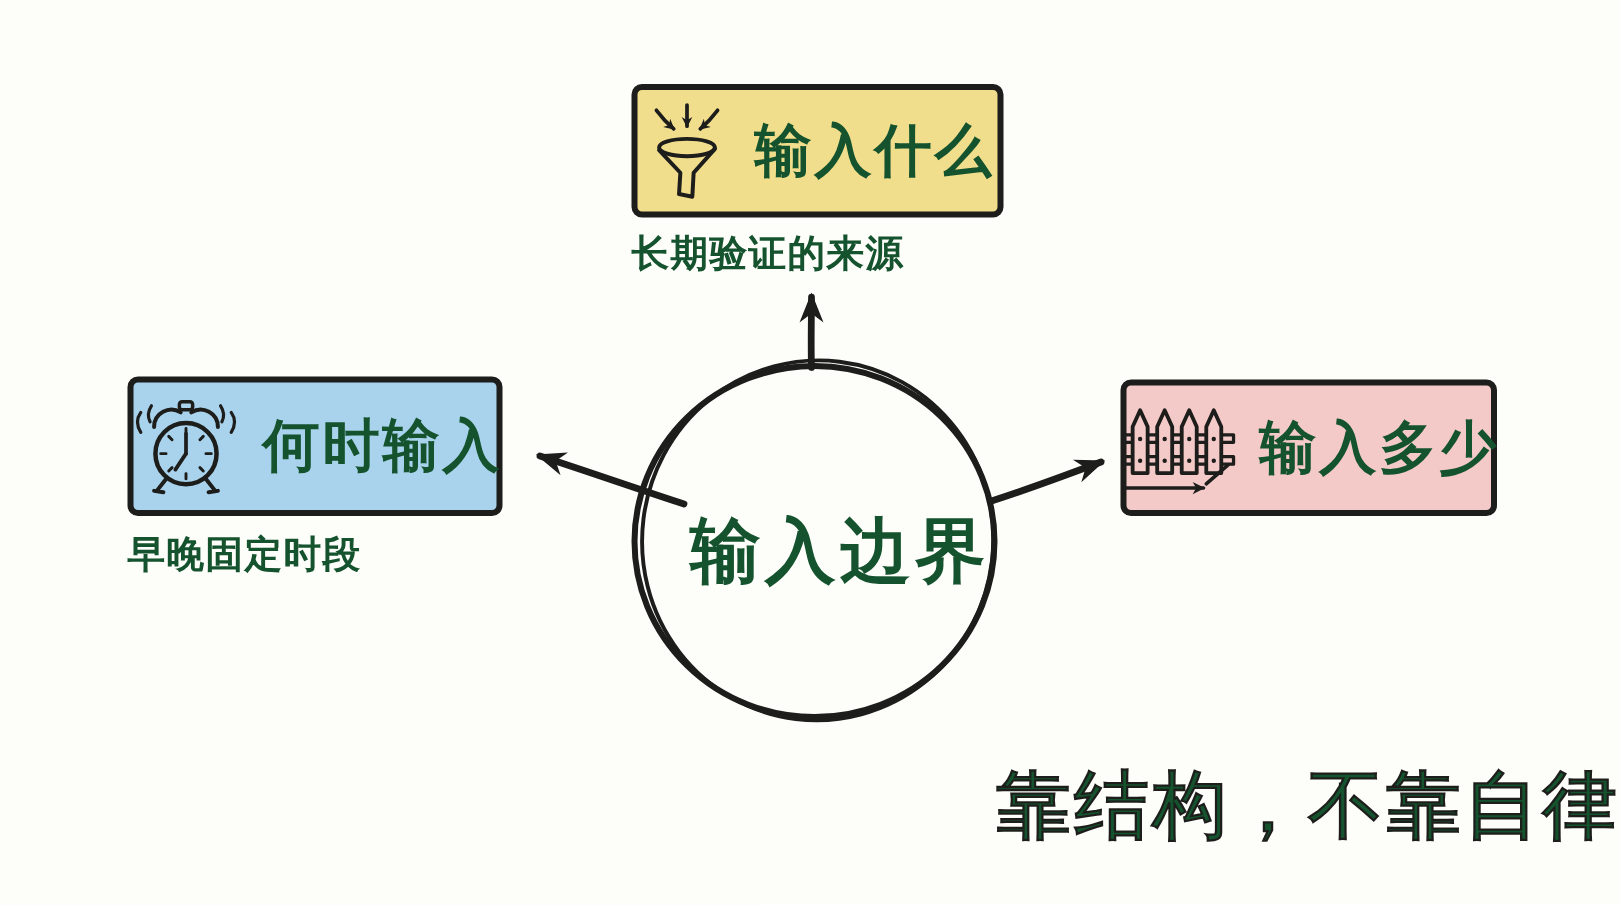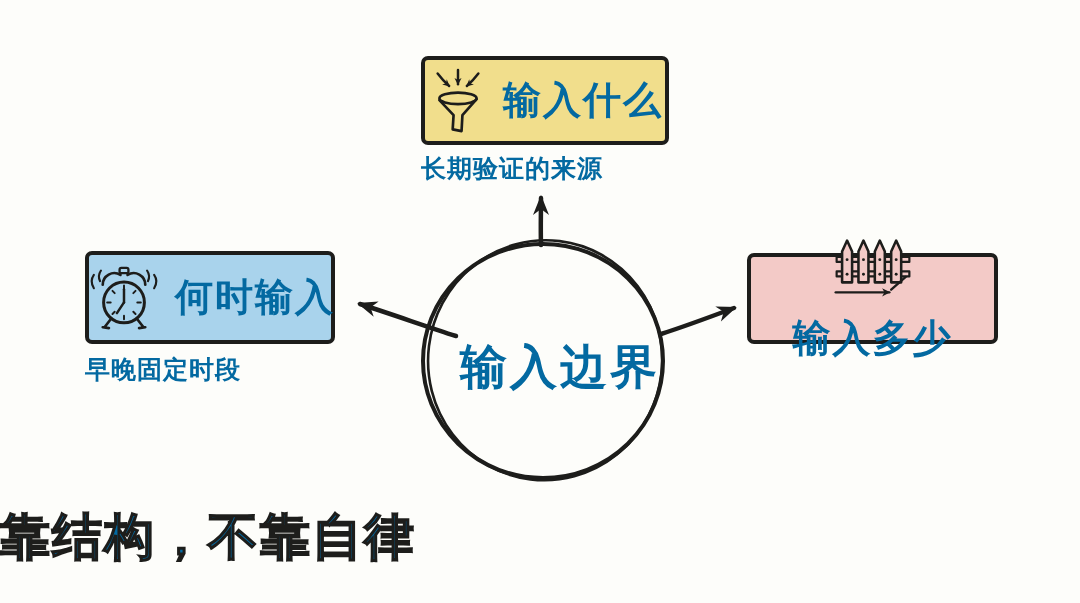--- a/index.html
+++ b/index.html
@@ -5,21 +5,21 @@
   html,body { margin:0; padding:0; }
   body {
     font-family: "Liberation Sans", "DejaVu Sans", sans-serif;
     background:#ffffff;
   }
   .canvas {
     position:relative;
     width:1080px; height:603px;
     background:#fdfdfa;
     overflow:hidden;
-    color:#0369a1;
+    color:#14532d;
   }
   svg.connectors {
     position:absolute; left:0; top:0;
     width:1080px; height:603px;
     pointer-events:none;
   }
   .node {
     position:absolute;
     display:flex; align-items:center; justify-content:center;
     gap:14px;
@@ -53,23 +53,23 @@
     left:423px; top:336px; width:274px;
     text-align:center;
     font-size:47px;
     font-weight:700;
     letter-spacing:3px;
     white-space:nowrap;
   }
   .footer {
     position:absolute;
     left:0; top:504px; width:1080px;
-    text-align:left;
+    text-align:right;
     font-size:50px;
-    font-weight:700;
+    font-weight:400;
     letter-spacing:2px;
     -webkit-text-stroke:1.5px #1d1d1b;
     white-space:nowrap;
   }
   .sk { stroke:#1d1d1b; fill:none; stroke-linecap:round; stroke-linejoin:round; }
   .fill-ink { fill:#1d1d1b; stroke:none; }
 </style>
 </head>
 <body>
 
@@ -135,21 +135,21 @@
         <path class="sk" d="M44,44 L36,56" stroke-width="2.8"></path>
 
         <path class="sk" d="M29,63 L22,72 M20,72 L27,73" stroke-width="3"></path>
         <path class="sk" d="M59,63 L66,72 M61,73 L68,72" stroke-width="3"></path>
       </svg>
     </span>
     <span class="label">何时输入</span>
   </div>
   <div class="caption caption-left">早晚固定时段</div>
 
-  <div class="node node-right" style="background: rgb(243, 202, 199); flex-direction: column;">
+  <div class="node node-right" style="background: rgb(243, 202, 199);">
     <span class="icon">
       <svg width="80" height="66" viewBox="0 0 88 72" xmlns="http://www.w3.org/2000/svg">
         <defs>
           <marker id="wah" markerUnits="userSpaceOnUse" markerWidth="13" markerHeight="13" refX="9" refY="5.5" orient="auto">
             <path d="M1,1 L10,5.5 L1,10 L3.6,5.5 Z" fill="#1d1d1b"></path>
           </marker>
         </defs>
 
         <rect class="sk" x="4" y="26" width="80" height="5.5" stroke-width="2.4"></rect>
         <rect class="sk" x="4" y="42" width="80" height="5.5" stroke-width="2.4"></rect>

